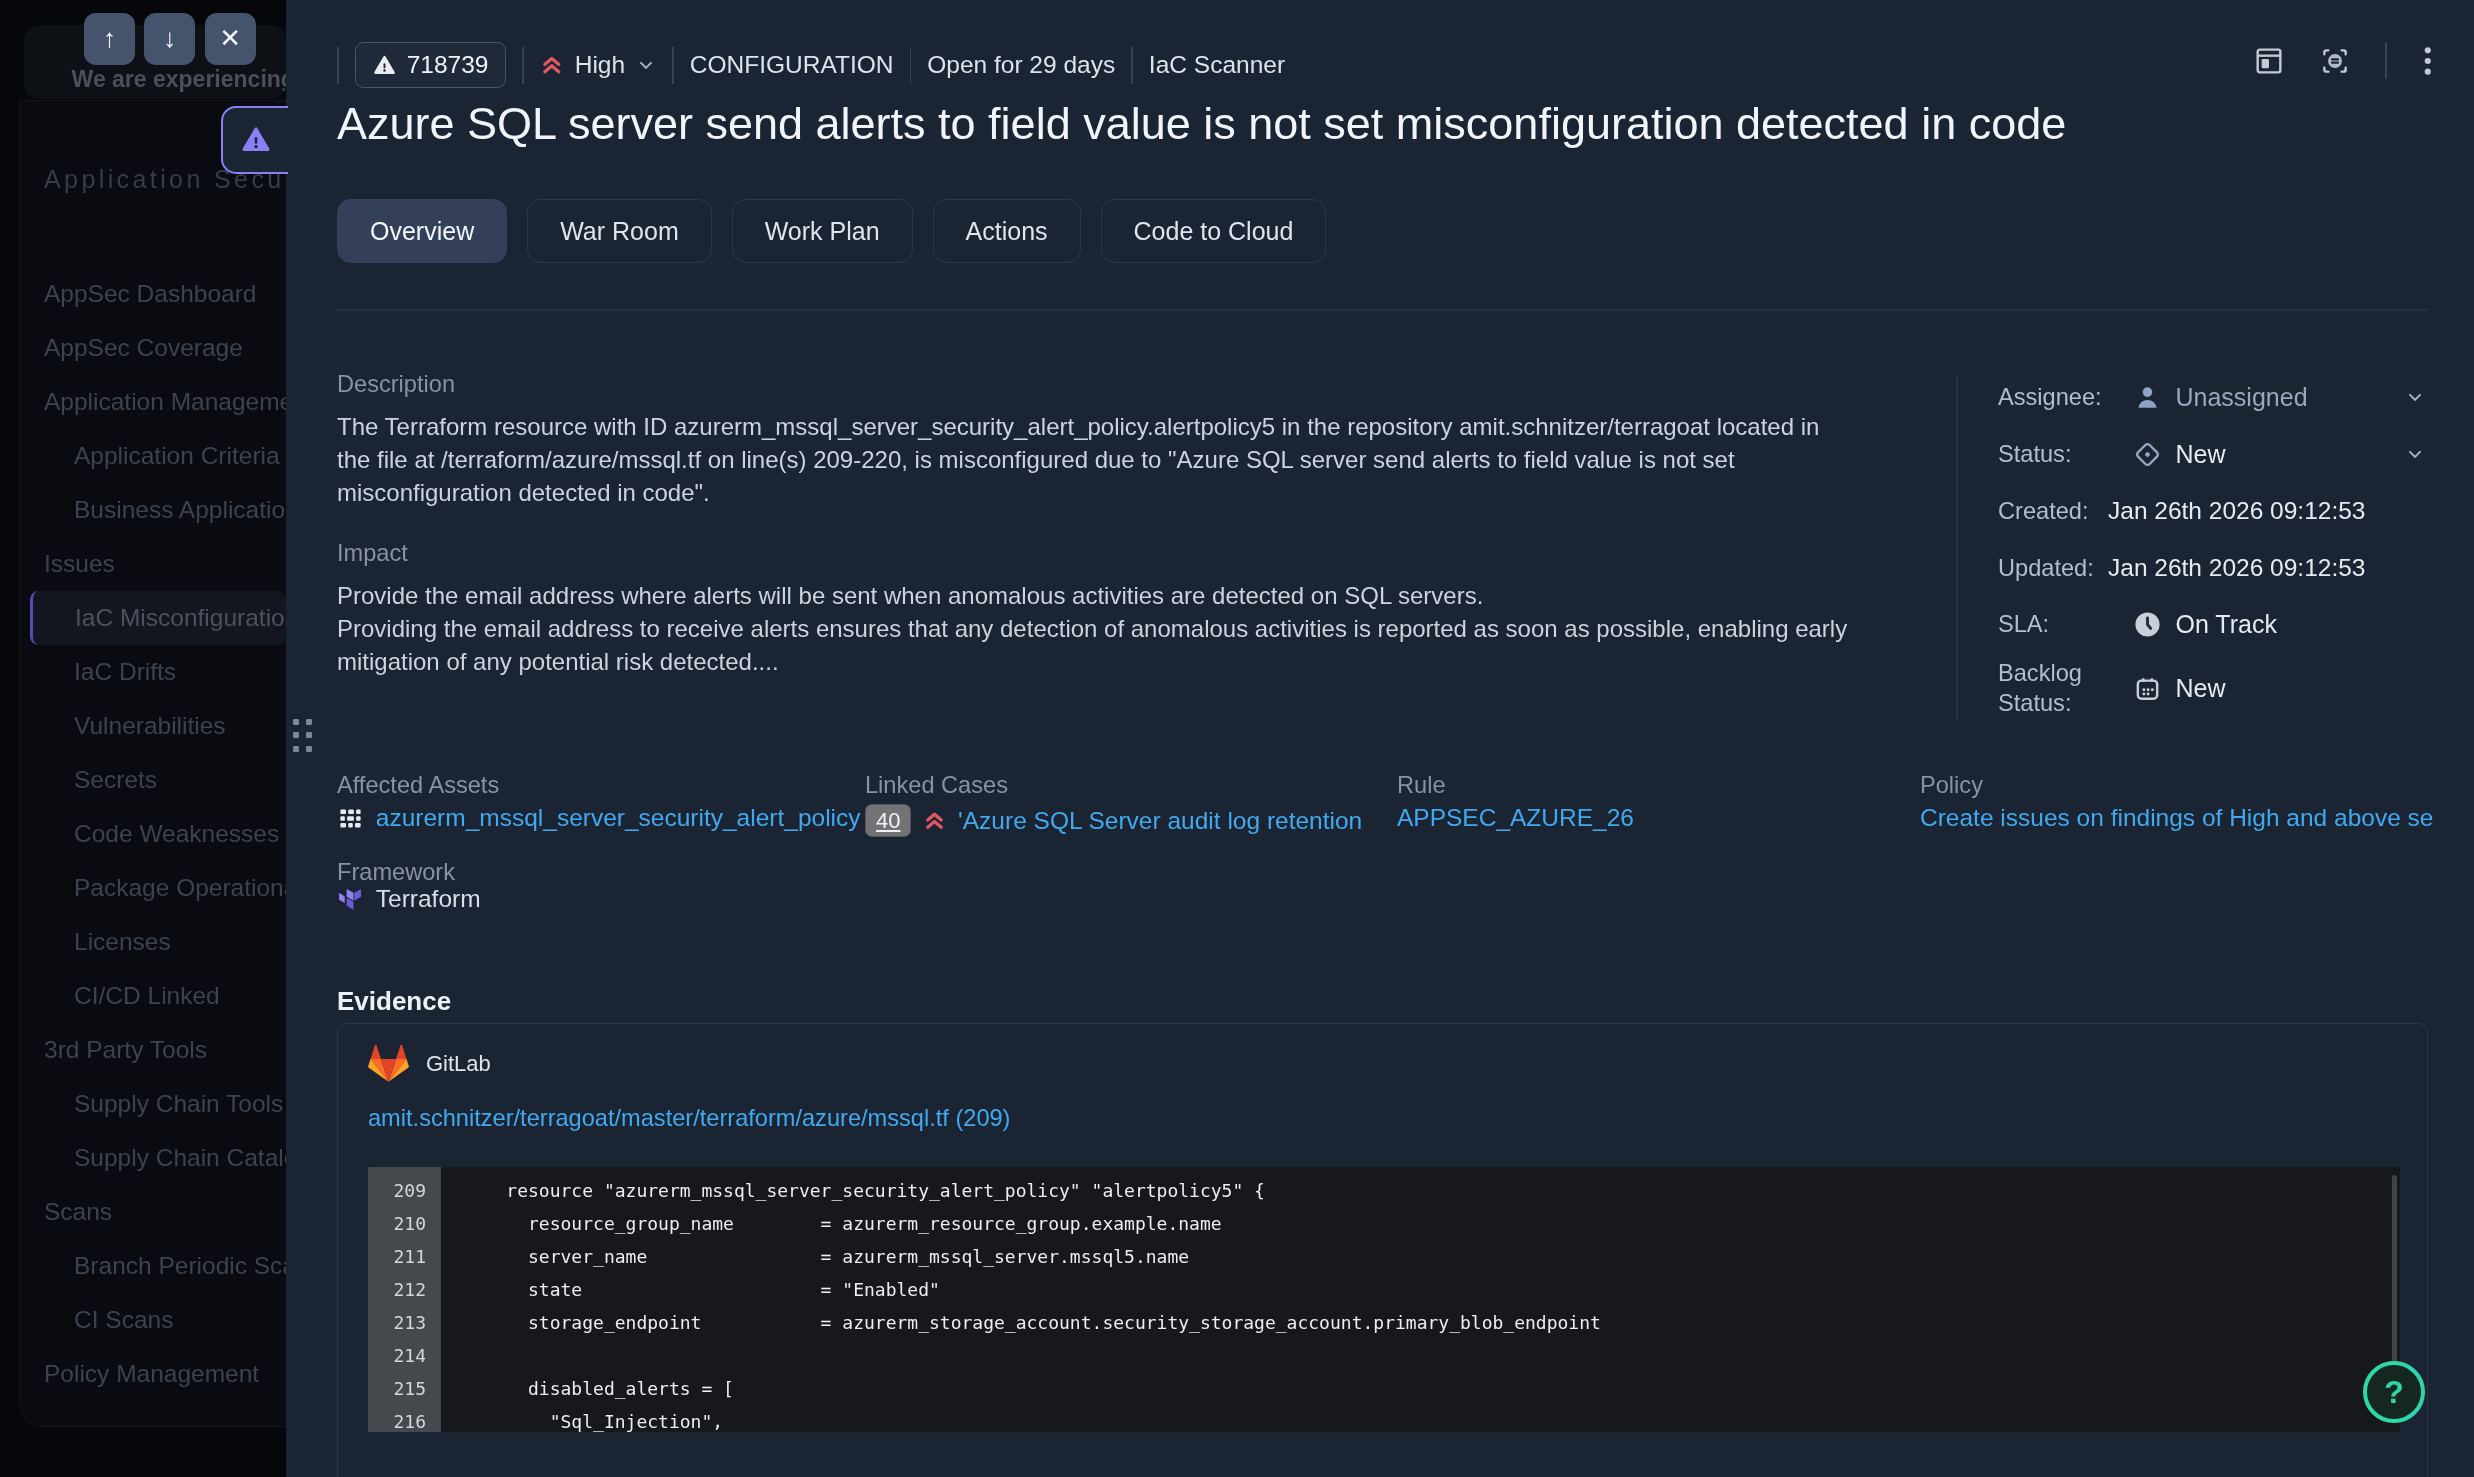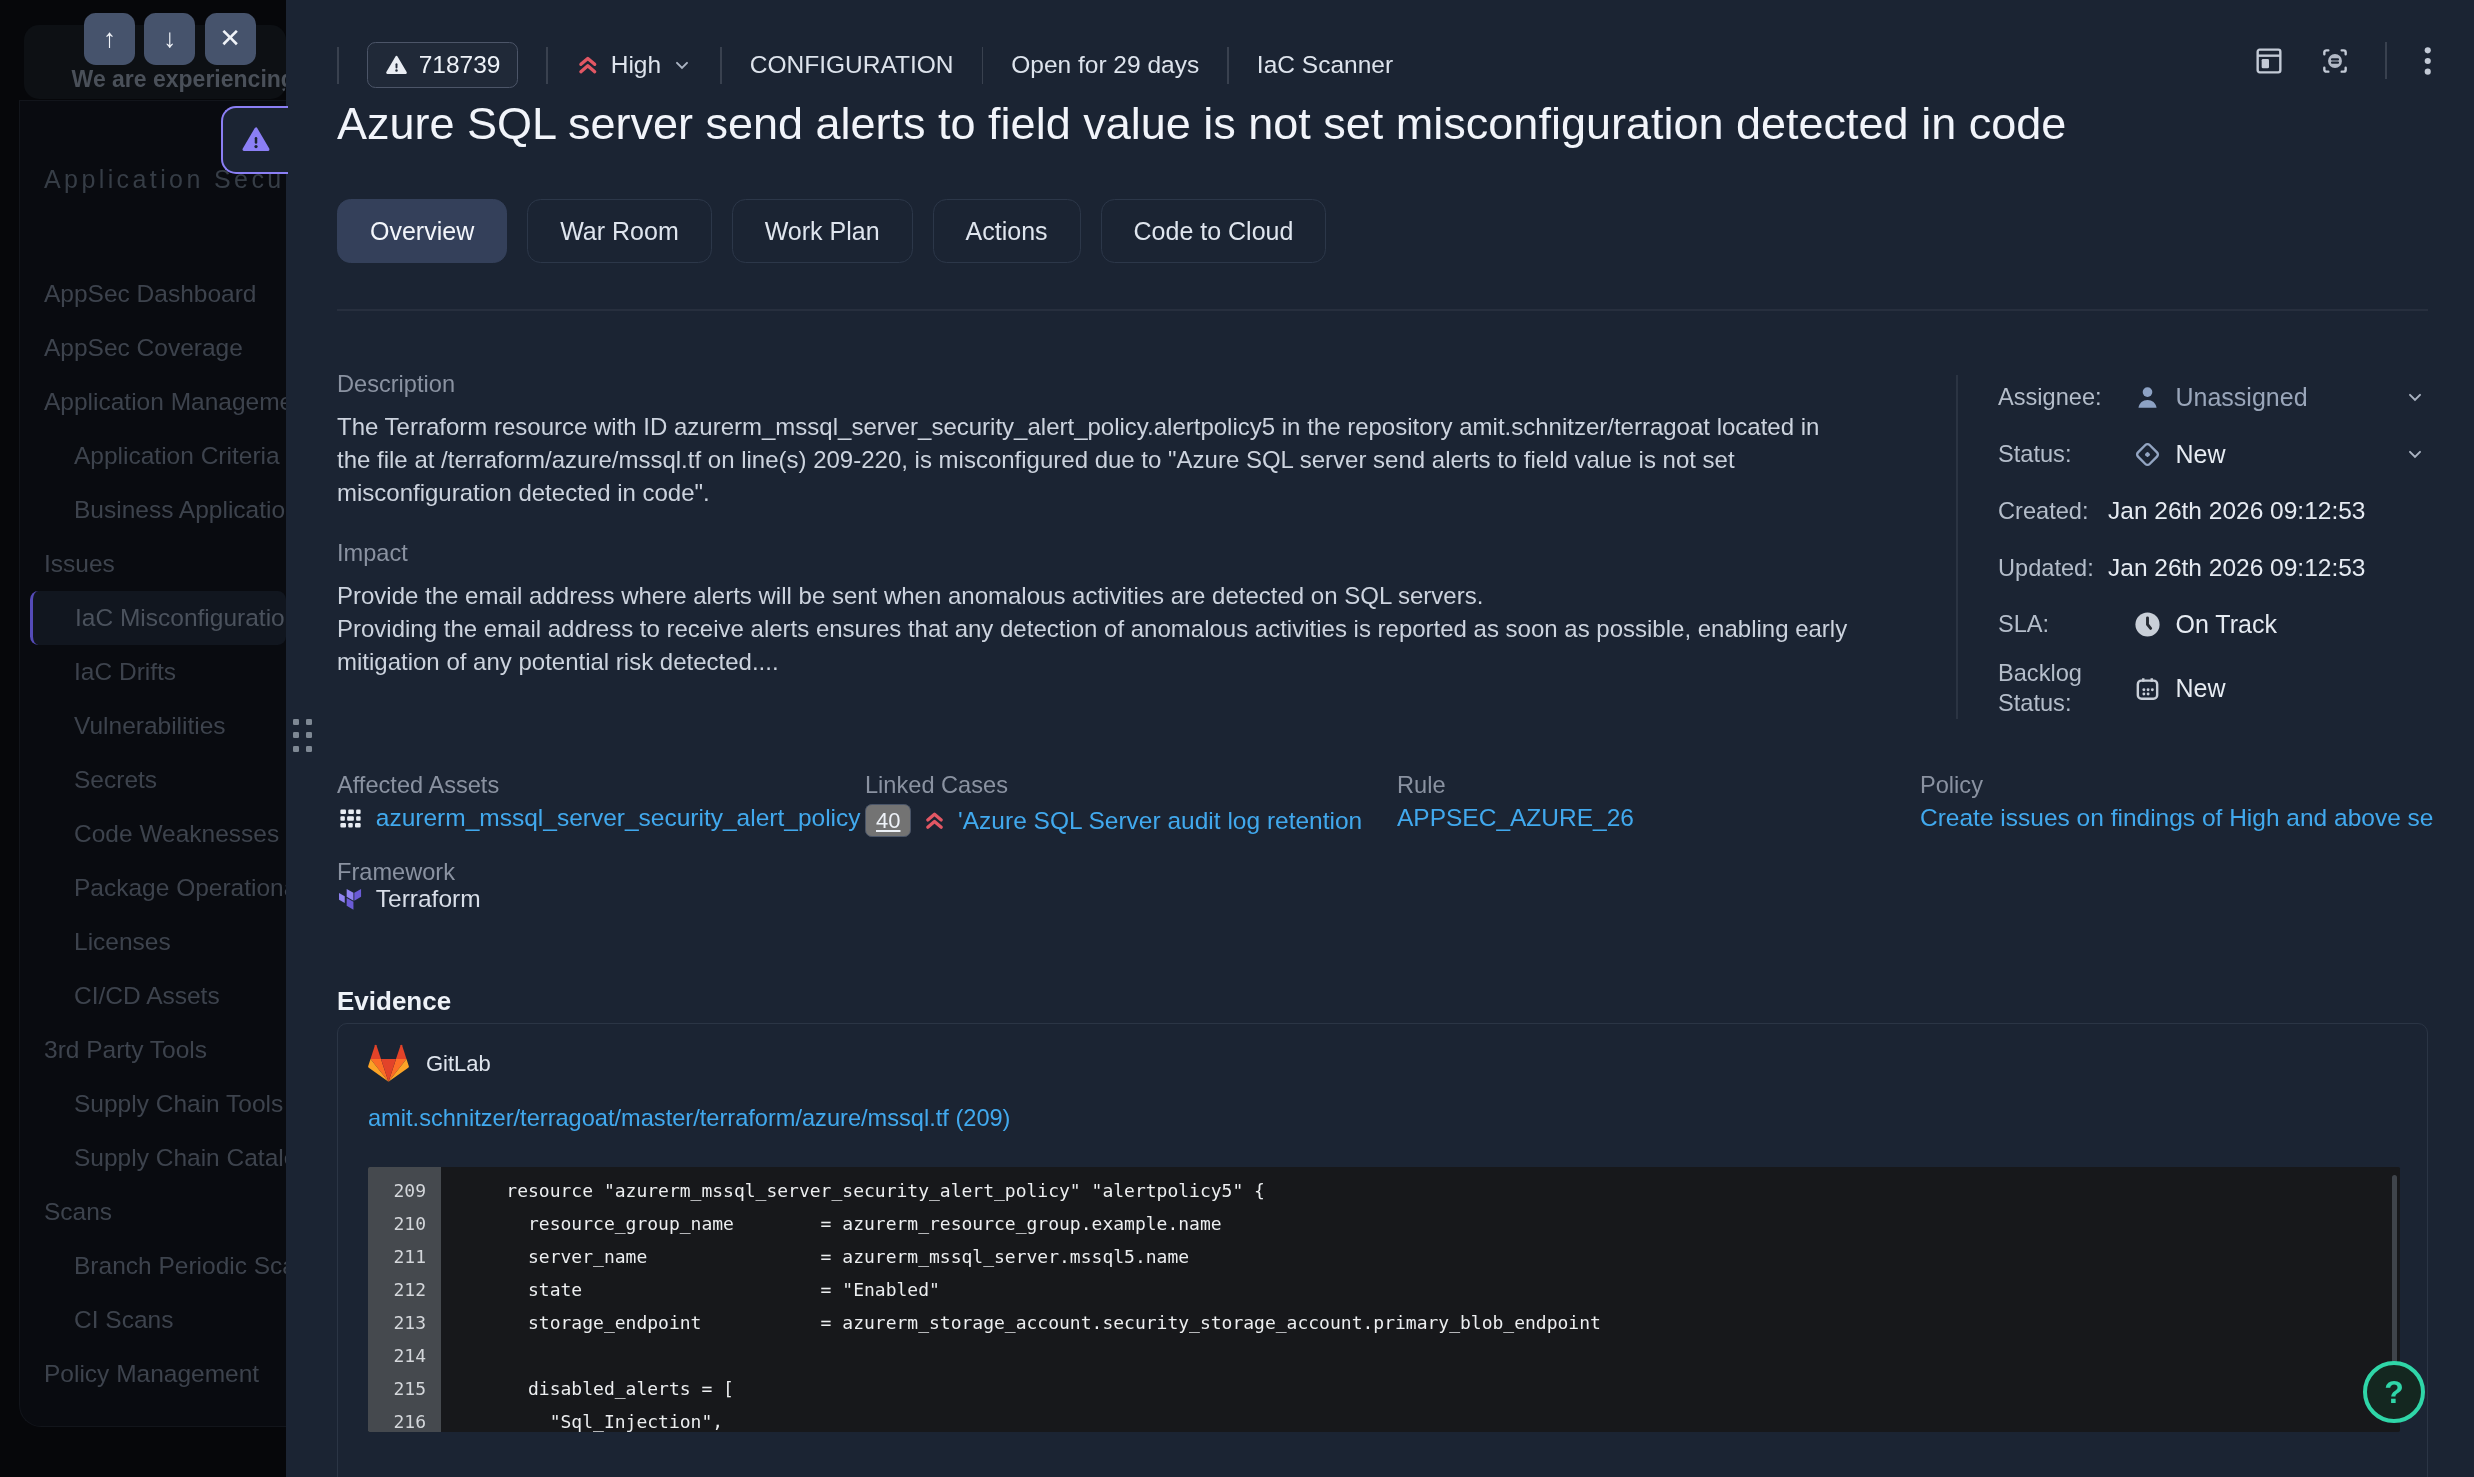--- a/index.html
+++ b/index.html
@@ -29,21 +29,21 @@
 
   .tab-tongue { position:absolute; left:-65px; top:106px; width:67px; height:68px; background:#1b2433;
     border:2.5px solid #8b7ff5; border-right:none; border-radius:15px 0 0 15px;
     display:flex; align-items:center; justify-content:center; color:#8b7ff5; }
   .tab-tongue svg { width:30px; height:30px; }
 
   .drag-handle { position:absolute; left:6.8px; top:719px; display:grid; grid-template-columns:5.9px 5.9px; grid-auto-rows:5.9px; gap:7.6px; }
   .drag-handle i { background:#7e8894; border-radius:1.3px; }
 
   
-  .topbar { position:absolute; left:51px; top:39px; height:52px; display:flex; align-items:center; gap:28px; font-size:24.5px; color:#dde3ec; }
+  .topbar { position:absolute; left:51px; top:39px; height:52px; display:flex; align-items:center; gap:16px; font-size:24.5px; color:#dde3ec; }
   .vdiv { width:1.7px; height:37px; background:#39414f; }
   .id-badge { display:flex; align-items:center; gap:11px; border:1.7px solid #4c5568; background:#202938; border-radius:8.4px; padding:7.6px 17px; color:#eef2f8; }
   .id-badge svg { width:23px; height:23px; color:#e9edf3; }
   .sev { display:flex; align-items:center; gap:11px; }
   .sev svg.dbl { width:23.6px; height:23.6px; color:#e25764; }
   .chev { width:20px; height:20px; color:#aab3c2; }
 
   .top-actions { position:absolute; right:41px; top:42px; display:flex; align-items:center; gap:34px; color:#c3cad6; }
   .top-actions svg { width:32px; height:32px; }
   .kebab { width:13.5px !important; }
@@ -121,21 +121,21 @@
       <div class="nav-item sub">Application Criteria</div>
       <div class="nav-item sub">Business Applications</div>
       <div class="nav-item">Issues</div>
       <div class="nav-item sub selected">IaC Misconfigurations</div>
       <div class="nav-item sub">IaC Drifts</div>
       <div class="nav-item sub">Vulnerabilities</div>
       <div class="nav-item sub">Secrets</div>
       <div class="nav-item sub">Code Weaknesses</div>
       <div class="nav-item sub">Package Operational</div>
       <div class="nav-item sub">Licenses</div>
-      <div class="nav-item sub">CI/CD Assets</div>
+      <div class="nav-item sub">CI/CD Linked</div>
       <div class="nav-item">3rd Party Tools</div>
       <div class="nav-item sub">Supply Chain Tools</div>
       <div class="nav-item sub">Supply Chain Catalog</div>
       <div class="nav-item">Scans</div>
       <div class="nav-item sub">Branch Periodic Scans</div>
       <div class="nav-item sub">CI Scans</div>
       <div class="nav-item">Policy Management</div>
     </div>
   </div>
 

